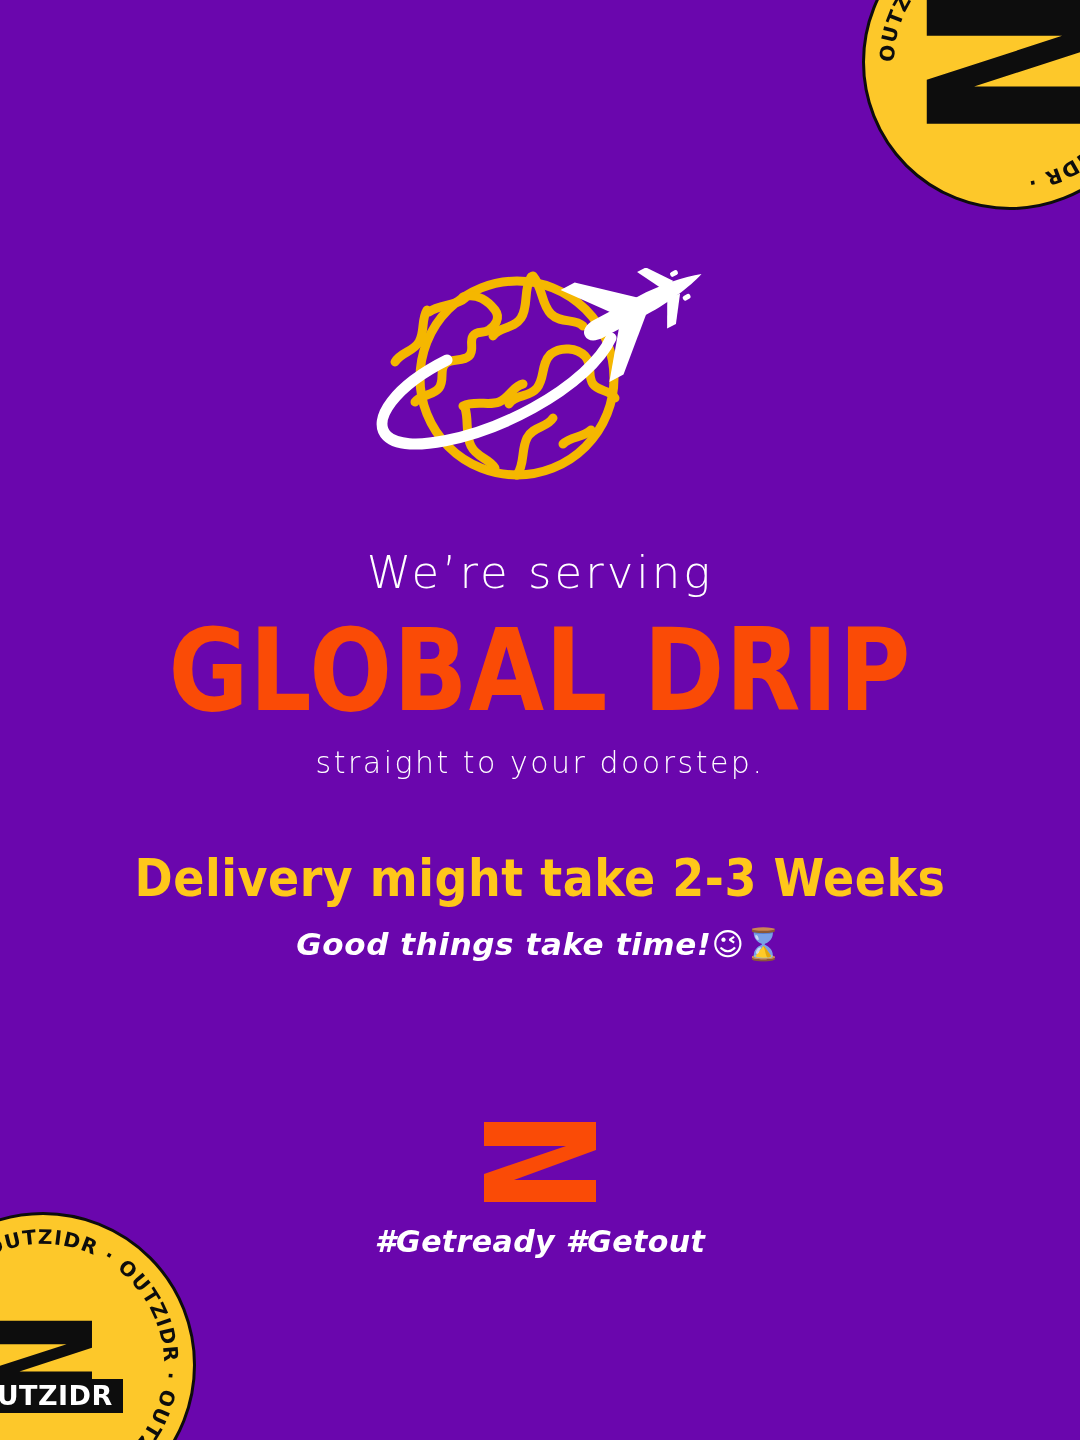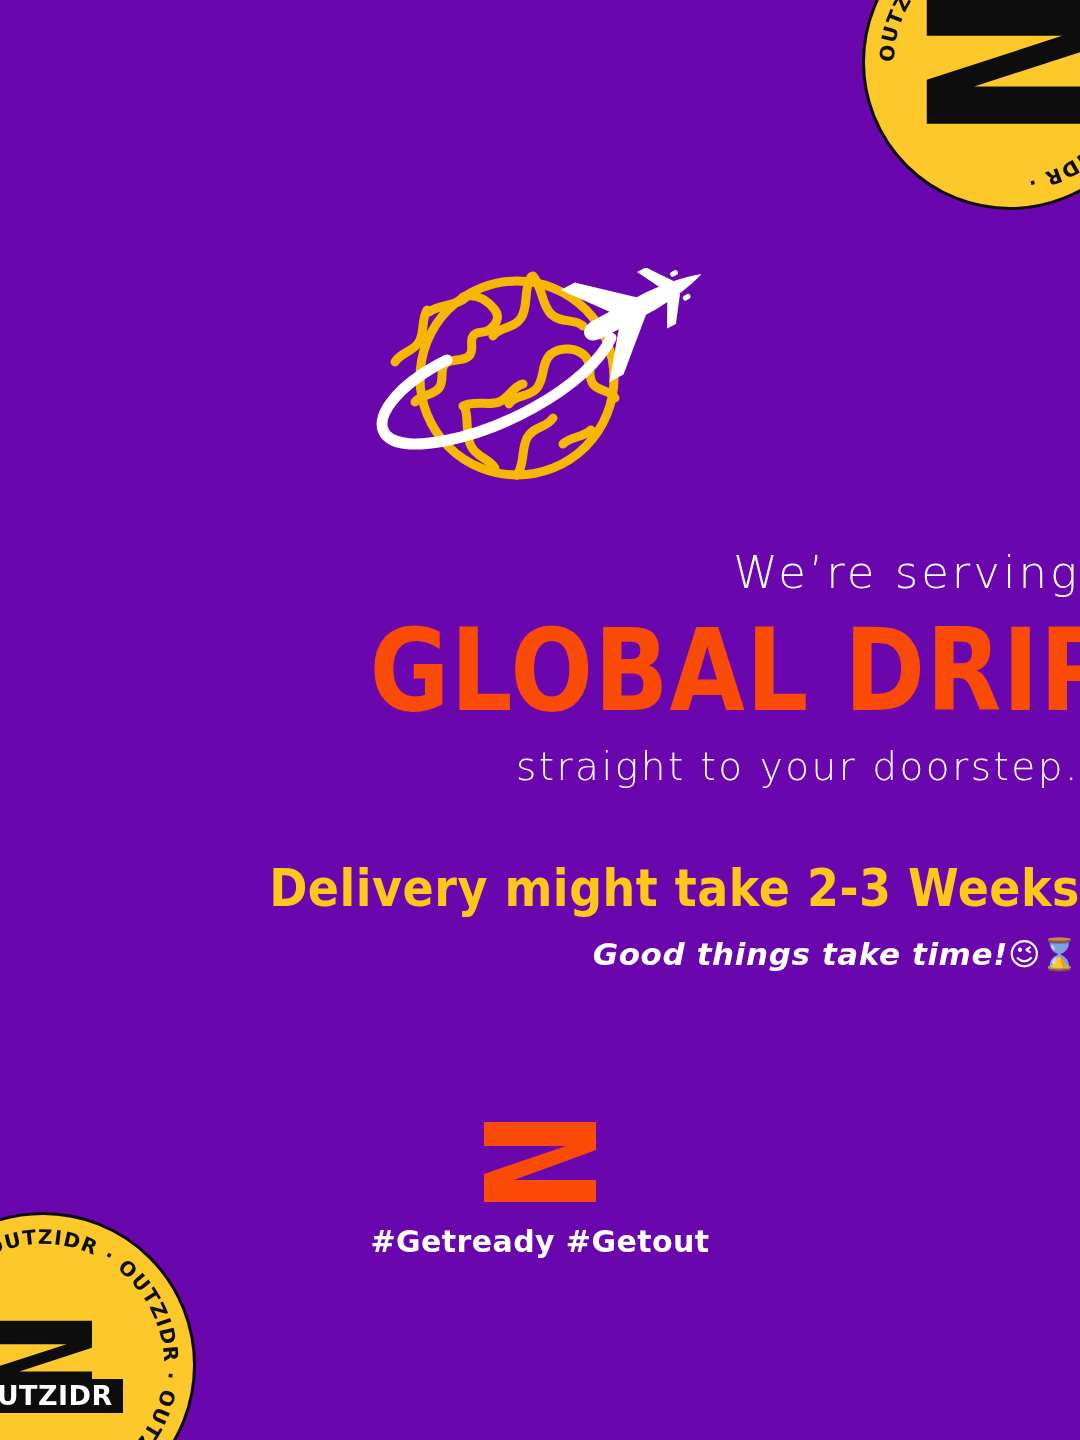--- a/index.html
+++ b/index.html
@@ -94,21 +94,21 @@
     justify-content: center;
   }
   .hero-art svg { display: block; }
 
   
   .copy {
     position: absolute;
     left: 0;
     right: 0;
     top: 548px;
-    text-align: right;
+    text-align: center;
   }
   .line-serving {
     color: #ffffff;
     font-family: "DejaVu Sans", sans-serif;
     font-weight: 300;
     font-size: 45px;
     letter-spacing: 3px;
     line-height: 1.1;
   }
   .line-headline {
@@ -119,21 +119,21 @@
     letter-spacing: 1px;
     line-height: 1.05;
     margin-top: 14px;
     transform: scaleX(1.06) scaleY(1.24);
     transform-origin: center top;
   }
   .line-doorstep {
     color: #ffffff;
     font-family: "DejaVu Sans", sans-serif;
     font-weight: 300;
-    font-size: 39px;
+    font-size: 30px;
     letter-spacing: 2.5px;
     line-height: 1.1;
     margin-top: 38px;
   }
   .line-delivery {
     color: #FFC71A;
     font-family: "DejaVu Sans", sans-serif;
     font-weight: 700;
     font-size: 46px;
     letter-spacing: 0.5px;
@@ -167,20 +167,21 @@
     align-items: center;
   }
   .footer-z { width: 124px; height: 88px; display: block; }
   .footer-tag {
     color: #ffffff;
     font-family: "DejaVu Sans", sans-serif;
     font-weight: 700;
     font-size: 30px;
     letter-spacing: 0.4px;
     margin-top: 18px;
+    font-style: italic;
   }
 </style>
 </head>
 <body>
 
 <div id="poster">
 
   <div class="badge badge-tr">
     <div class="badge-ring">
       <svg viewBox="0 0 290 290" aria-hidden="true">

